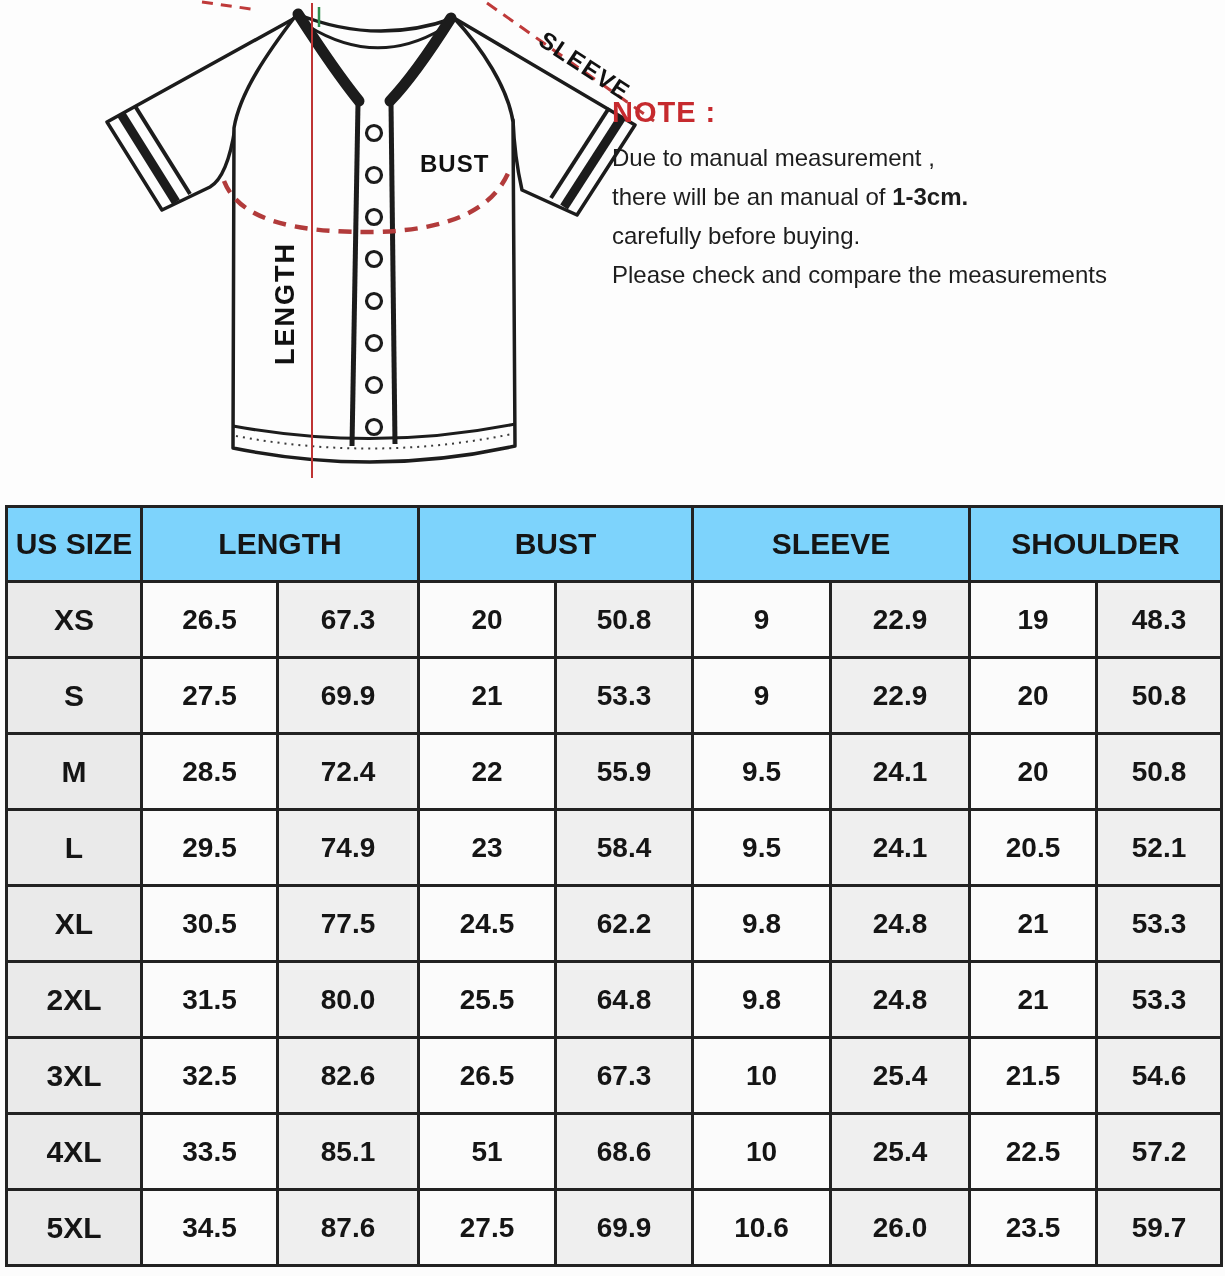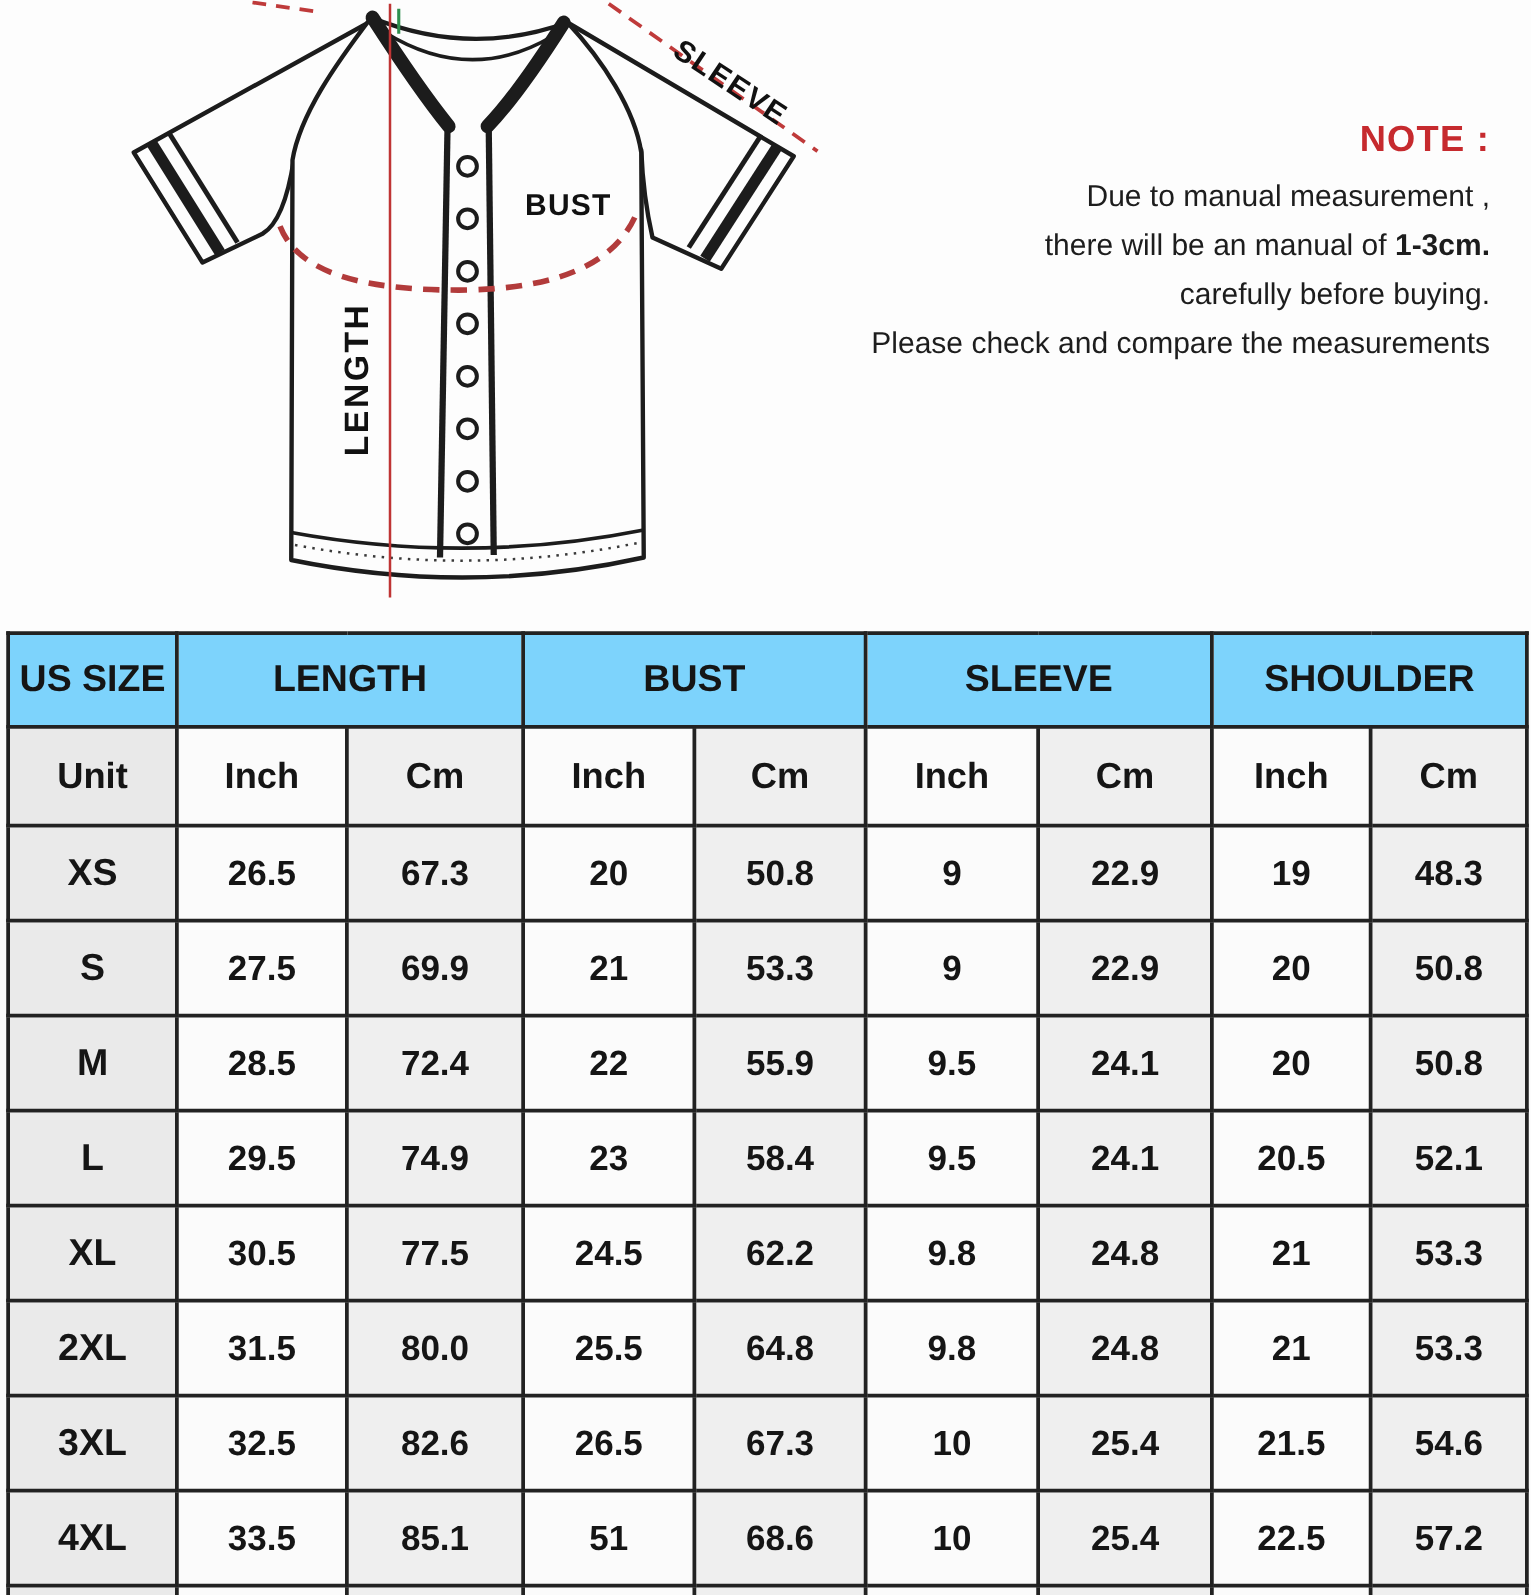--- a/index.html
+++ b/index.html
@@ -5,21 +5,21 @@
   html,body{margin:0;padding:0;}
   body{
     width:1225px;height:1276px;overflow:hidden;position:relative;
     background:#fcfcfc;
     font-family:"Liberation Sans", sans-serif;
     -webkit-font-smoothing:antialiased;
   }
   
   .top-section{position:relative;width:1225px;height:505px;background:#fdfdfd;}
   .jersey-svg{position:absolute;left:90px;top:0;width:580px;height:500px;}
-  .note-block{position:absolute;left:612px;top:96px;width:580px;text-align:right;color:#1d1d1d;}
+  .note-block{position:absolute;left:612px;top:96px;width:580px;text-align:left;color:#1d1d1d;}
   .note-title{font-size:29px;font-weight:bold;letter-spacing:1px;margin:0 0 9px 0;}
   .note-line{font-size:24px;line-height:39px;margin:0;}
   .note-bold{font-weight:bold;}
   
   .size-table{
     position:absolute;left:5px;top:505px;width:1215px;
     border-collapse:collapse;table-layout:fixed;
     font-family:"Liberation Sans", sans-serif;
   }
   .size-table th,.size-table td{
@@ -106,31 +106,20 @@
       <col style="width:125px">
   </colgroup>
   <thead>
     <tr class="group-row">
       <th>US SIZE</th>
       <th colspan="2">LENGTH</th>
       <th colspan="2">BUST</th>
       <th colspan="2">SLEEVE</th>
       <th colspan="2">SHOULDER</th>
     </tr>
-    <tr class="unit-row">
-      <th class="col-size">Unit</th>
-      <th class="col-inch">Inch</th>
-      <th class="col-cm">Cm</th>
-      <th class="col-inch">Inch</th>
-      <th class="col-cm">Cm</th>
-      <th class="col-inch">Inch</th>
-      <th class="col-cm">Cm</th>
-      <th class="col-inch">Inch</th>
-      <th class="col-cm">Cm</th>
-    </tr>
   </thead>
   <tbody>
       <tr>
         <th class="col-size">XS</th>
         <td class="col-inch">26.5</td>
         <td class="col-cm">67.3</td>
         <td class="col-inch">20</td>
         <td class="col-cm">50.8</td>
         <td class="col-inch">9</td>
         <td class="col-cm">22.9</td>

